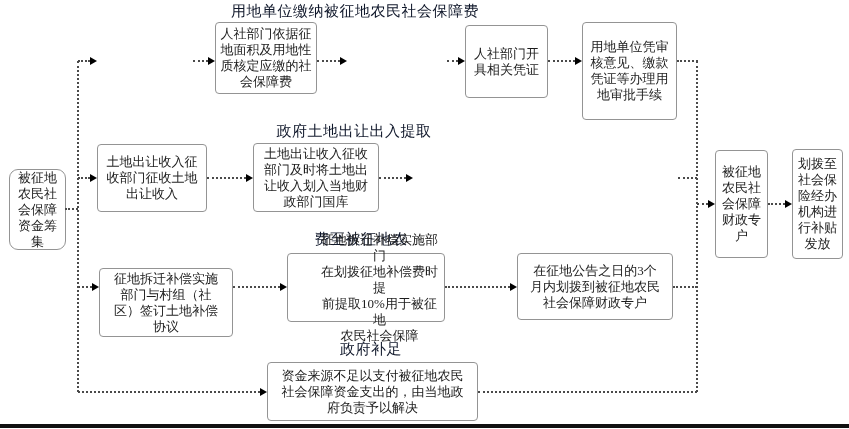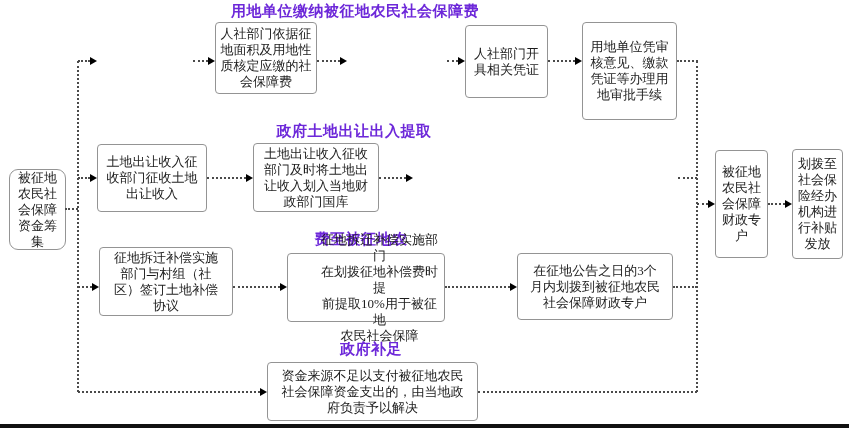--- a/index.html
+++ b/index.html
@@ -7,22 +7,22 @@
     position:relative;width:849px;height:429px;background:#ffffff;overflow:hidden;
     font-family:"Liberation Serif", serif;color:#1c1c1c;
   }
   .box{
     position:absolute;box-sizing:border-box;border:1px solid #949494;border-radius:4px;
     background:#fff;display:flex;align-items:center;justify-content:center;
     text-align:center;font-size:13px;line-height:16px;white-space:pre-line;padding:1px 2px;
   }
   .rounded{border-radius:9px;}
   .title{
-    position:absolute;transform:translateX(-50%);font-weight:bold;font-size:15px;
-    color:#6d28d9;white-space:nowrap;letter-spacing:0.5px;
+    position:absolute;transform:translateX(-50%);font-weight:normal;font-size:15px;
+    color:#0f172a;white-space:nowrap;letter-spacing:0.5px;
   }
   .hline{position:absolute;border-top:2px dotted #4a4a4a;height:0;}
   .vline{position:absolute;border-left:2px dotted #4a4a4a;width:0;}
   .arr{
     position:absolute;width:0;height:0;
     border-top:4px solid transparent;border-bottom:4px solid transparent;
     border-left:7px solid #000;
   }
   .divider{position:absolute;background:#111;}
 </style>
@@ -54,21 +54,21 @@
 地审批手续</div>
 
   <div class="box" style="left:97px;top:144px;width:110px;height:68px;">土地出让收入征
 收部门征收土地
 出让收入</div>
   <div class="box" style="left:253px;top:143px;width:126px;height:69px;">土地出让收入征收
 部门及时将土地出
 让收入划入当地财
 政部门国库</div>
 
-  <div class="box" style="left:99px;top:247px;width:134px;height:69px;">征地拆迁补偿实施
+  <div class="box" style="left:99px;top:268px;width:134px;height:69px;">征地拆迁补偿实施
 部门与村组（社
 区）签订土地补偿
 协议</div>
   <div class="box" style="left:287px;top:253px;width:158px;height:69px;padding-left:29px;">征地拆迁补偿实施部门
 在划拨征地补偿费时提
 前提取10%用于被征地
 农民社会保障</div>
   <div class="box" style="left:517px;top:253px;width:156px;height:67px;">在征地公告之日的3个
 月内划拨到被征地农民
 社会保障财政专户</div>

